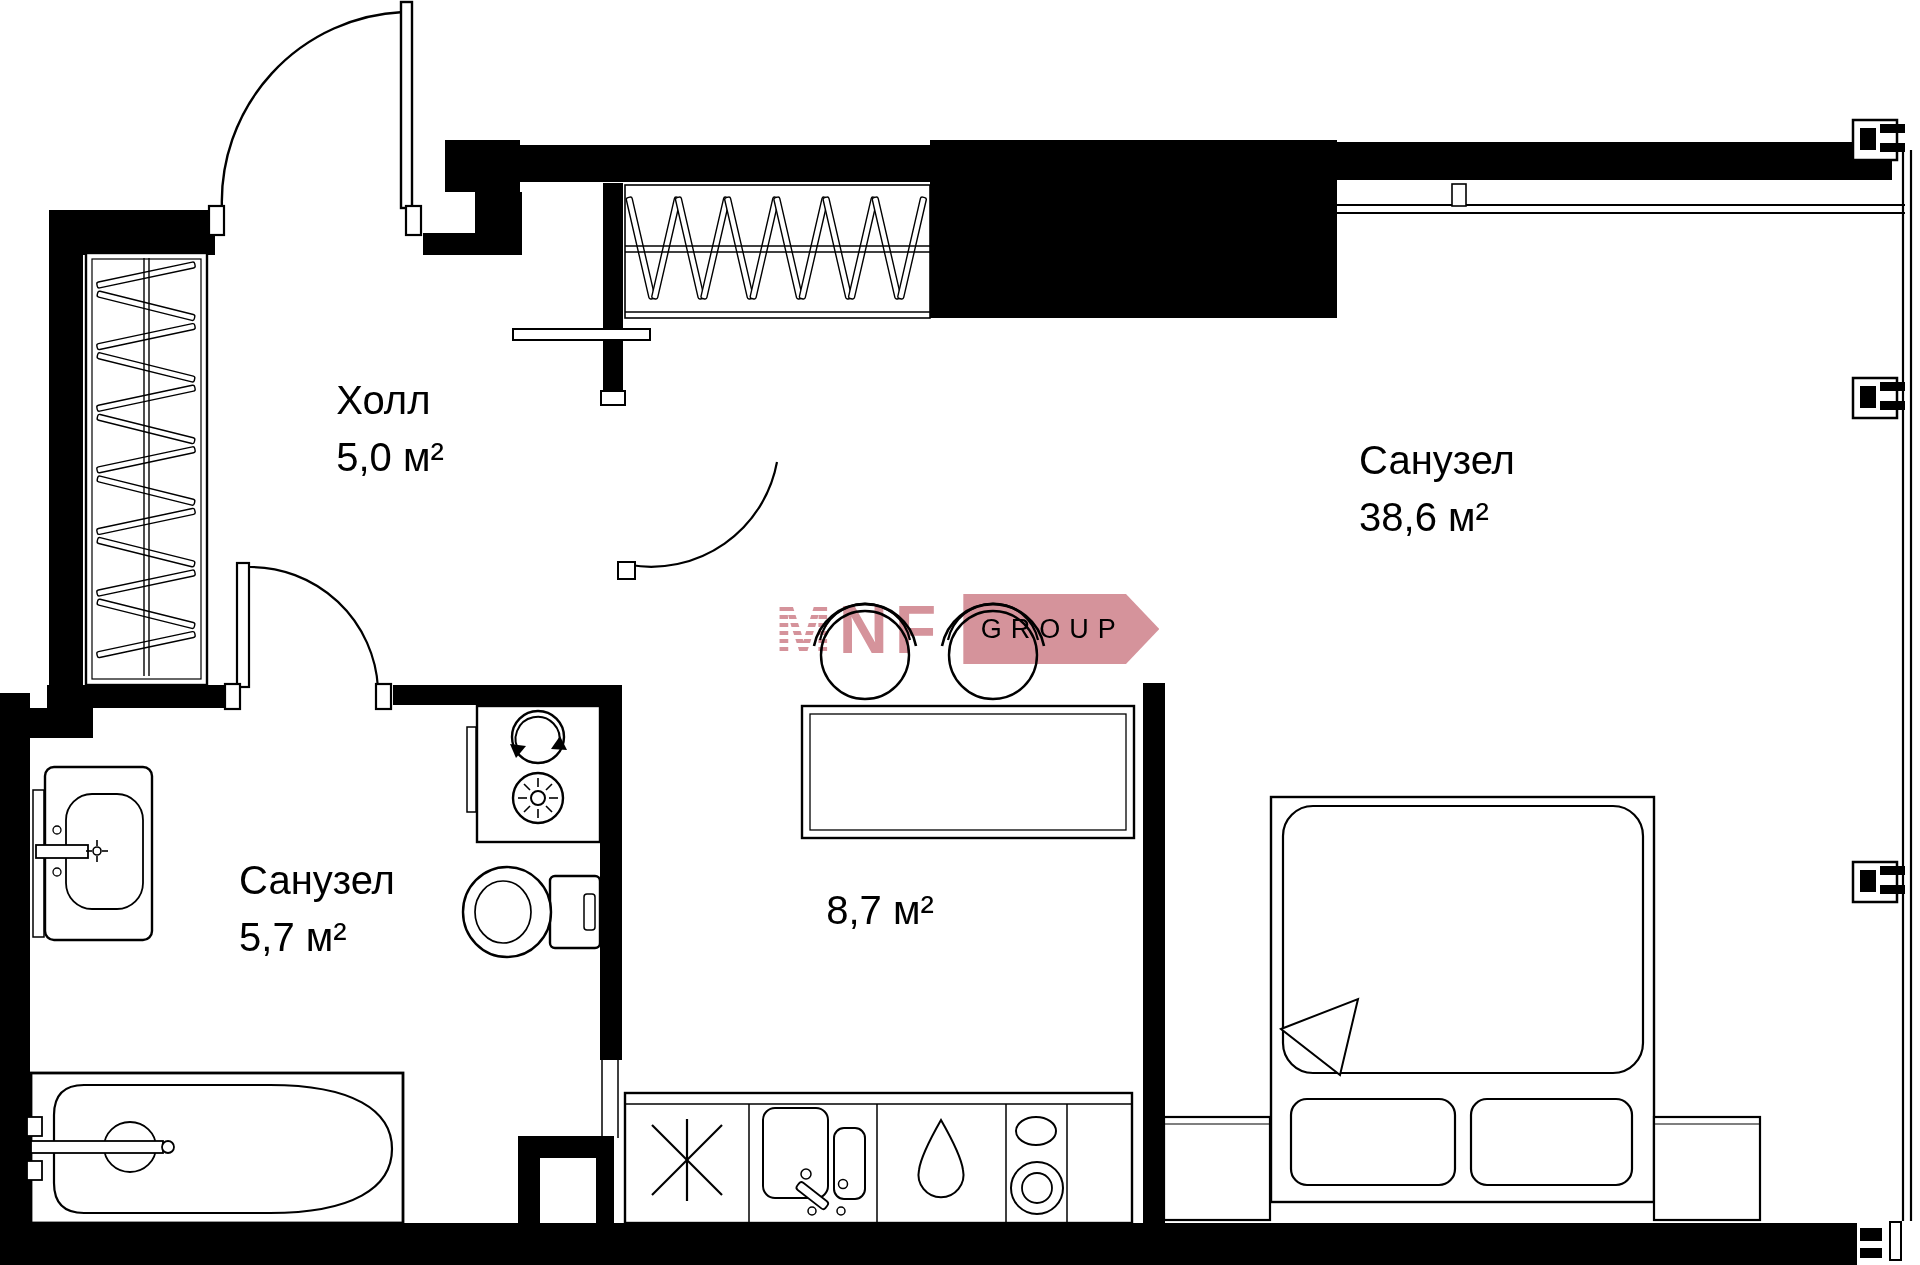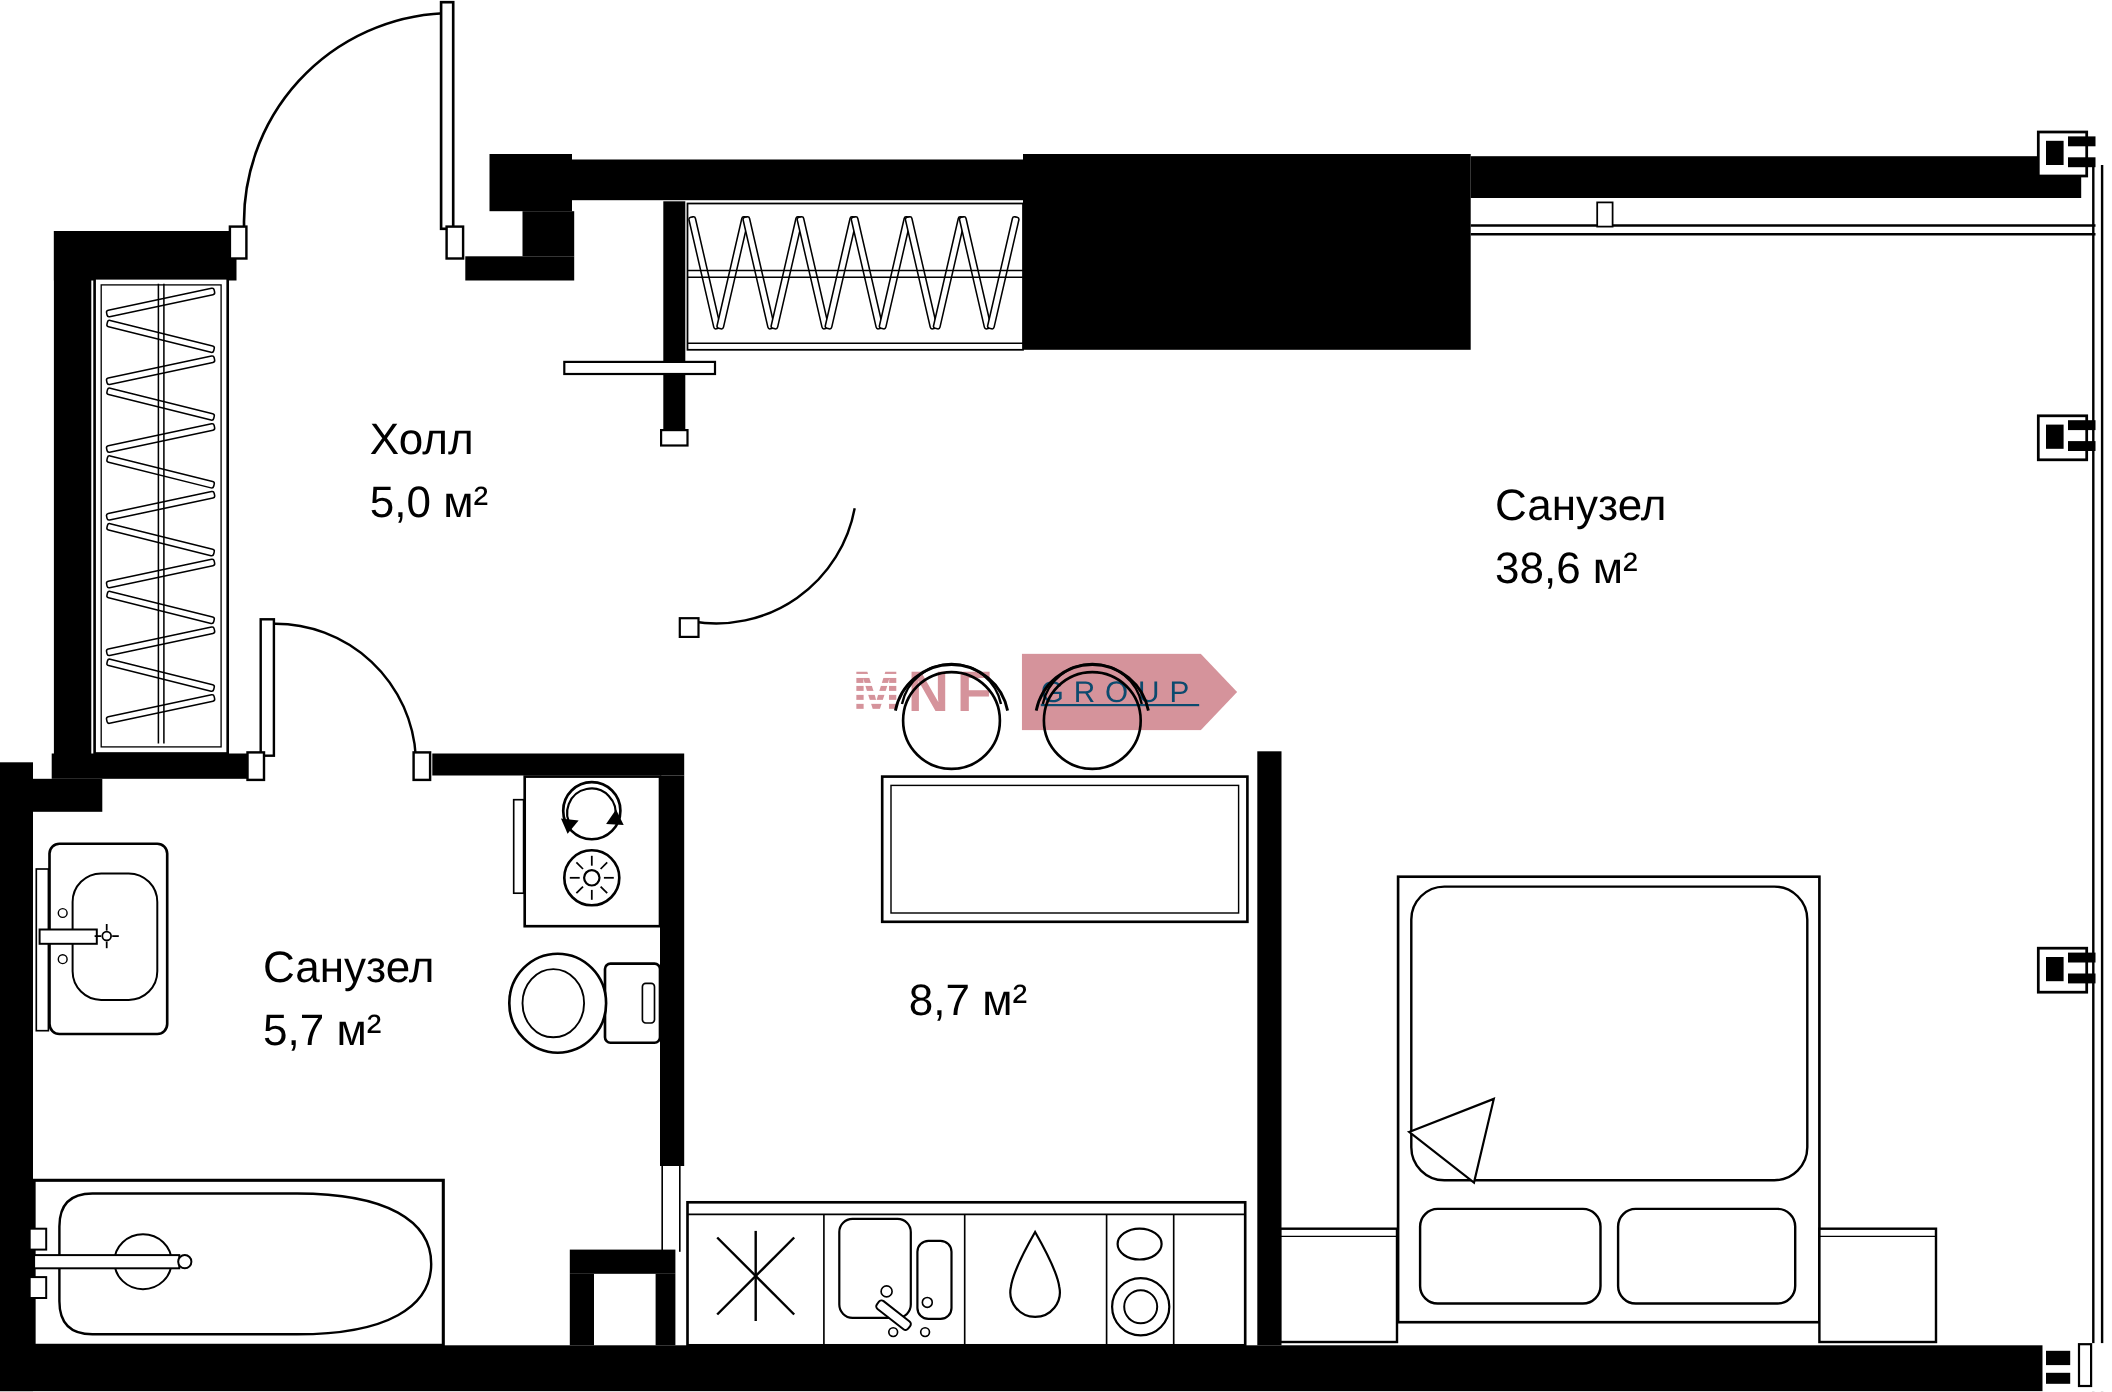--- a/index.html
+++ b/index.html
@@ -1,27 +1,27 @@
 <!DOCTYPE html>
 <html><head>
 <meta charset="utf-8">
 <style>
   html,body{margin:0;padding:0;background:#fff;}
   body{width:1920px;height:1265px;position:relative;overflow:hidden;
        font-family:"Liberation Sans", sans-serif;}
   .stage{position:absolute;left:0;top:0;width:1920px;height:1265px;}
   
   .logo{position:absolute;left:775px;top:590px;height:78px;display:flex;align-items:center;z-index:1;}
-  .logo .letters{font-weight:700;font-size:52px;line-height:78px;letter-spacing:7px;color:#d5939b;}
+  .logo .letters{font-weight:700;font-size:68px;line-height:78px;letter-spacing:7px;color:#d5939b;}
   .logo .m-striped{background-image:repeating-linear-gradient(to bottom,#d5939b 0 4.5px,rgba(255,255,255,0) 4.5px 8px);
        -webkit-background-clip:text;background-clip:text;color:transparent;}
   .banner{margin-left:20px;width:196px;height:70px;background:#d5939b;
        clip-path:polygon(0 0,83% 0,100% 50%,83% 100%,0 100%);
        display:flex;align-items:center;justify-content:center;padding-right:26px;box-sizing:border-box;}
-  .banner span{color:#0c4a6e;font-size:27px;font-weight:400;letter-spacing:9px;margin-right:-9px;text-decoration:underline;}
+  .banner span{color:#000000;font-size:27px;font-weight:400;letter-spacing:9px;margin-right:-9px;}
   
   svg.plan{position:absolute;left:0;top:0;z-index:2;}
   
   .room-label{position:absolute;z-index:3;transform:translateX(-50%);text-align:left;
        color:#000;font-size:40px;line-height:57px;white-space:nowrap;}
 </style>
 </head>
 <body>
 
 <div class="stage">

